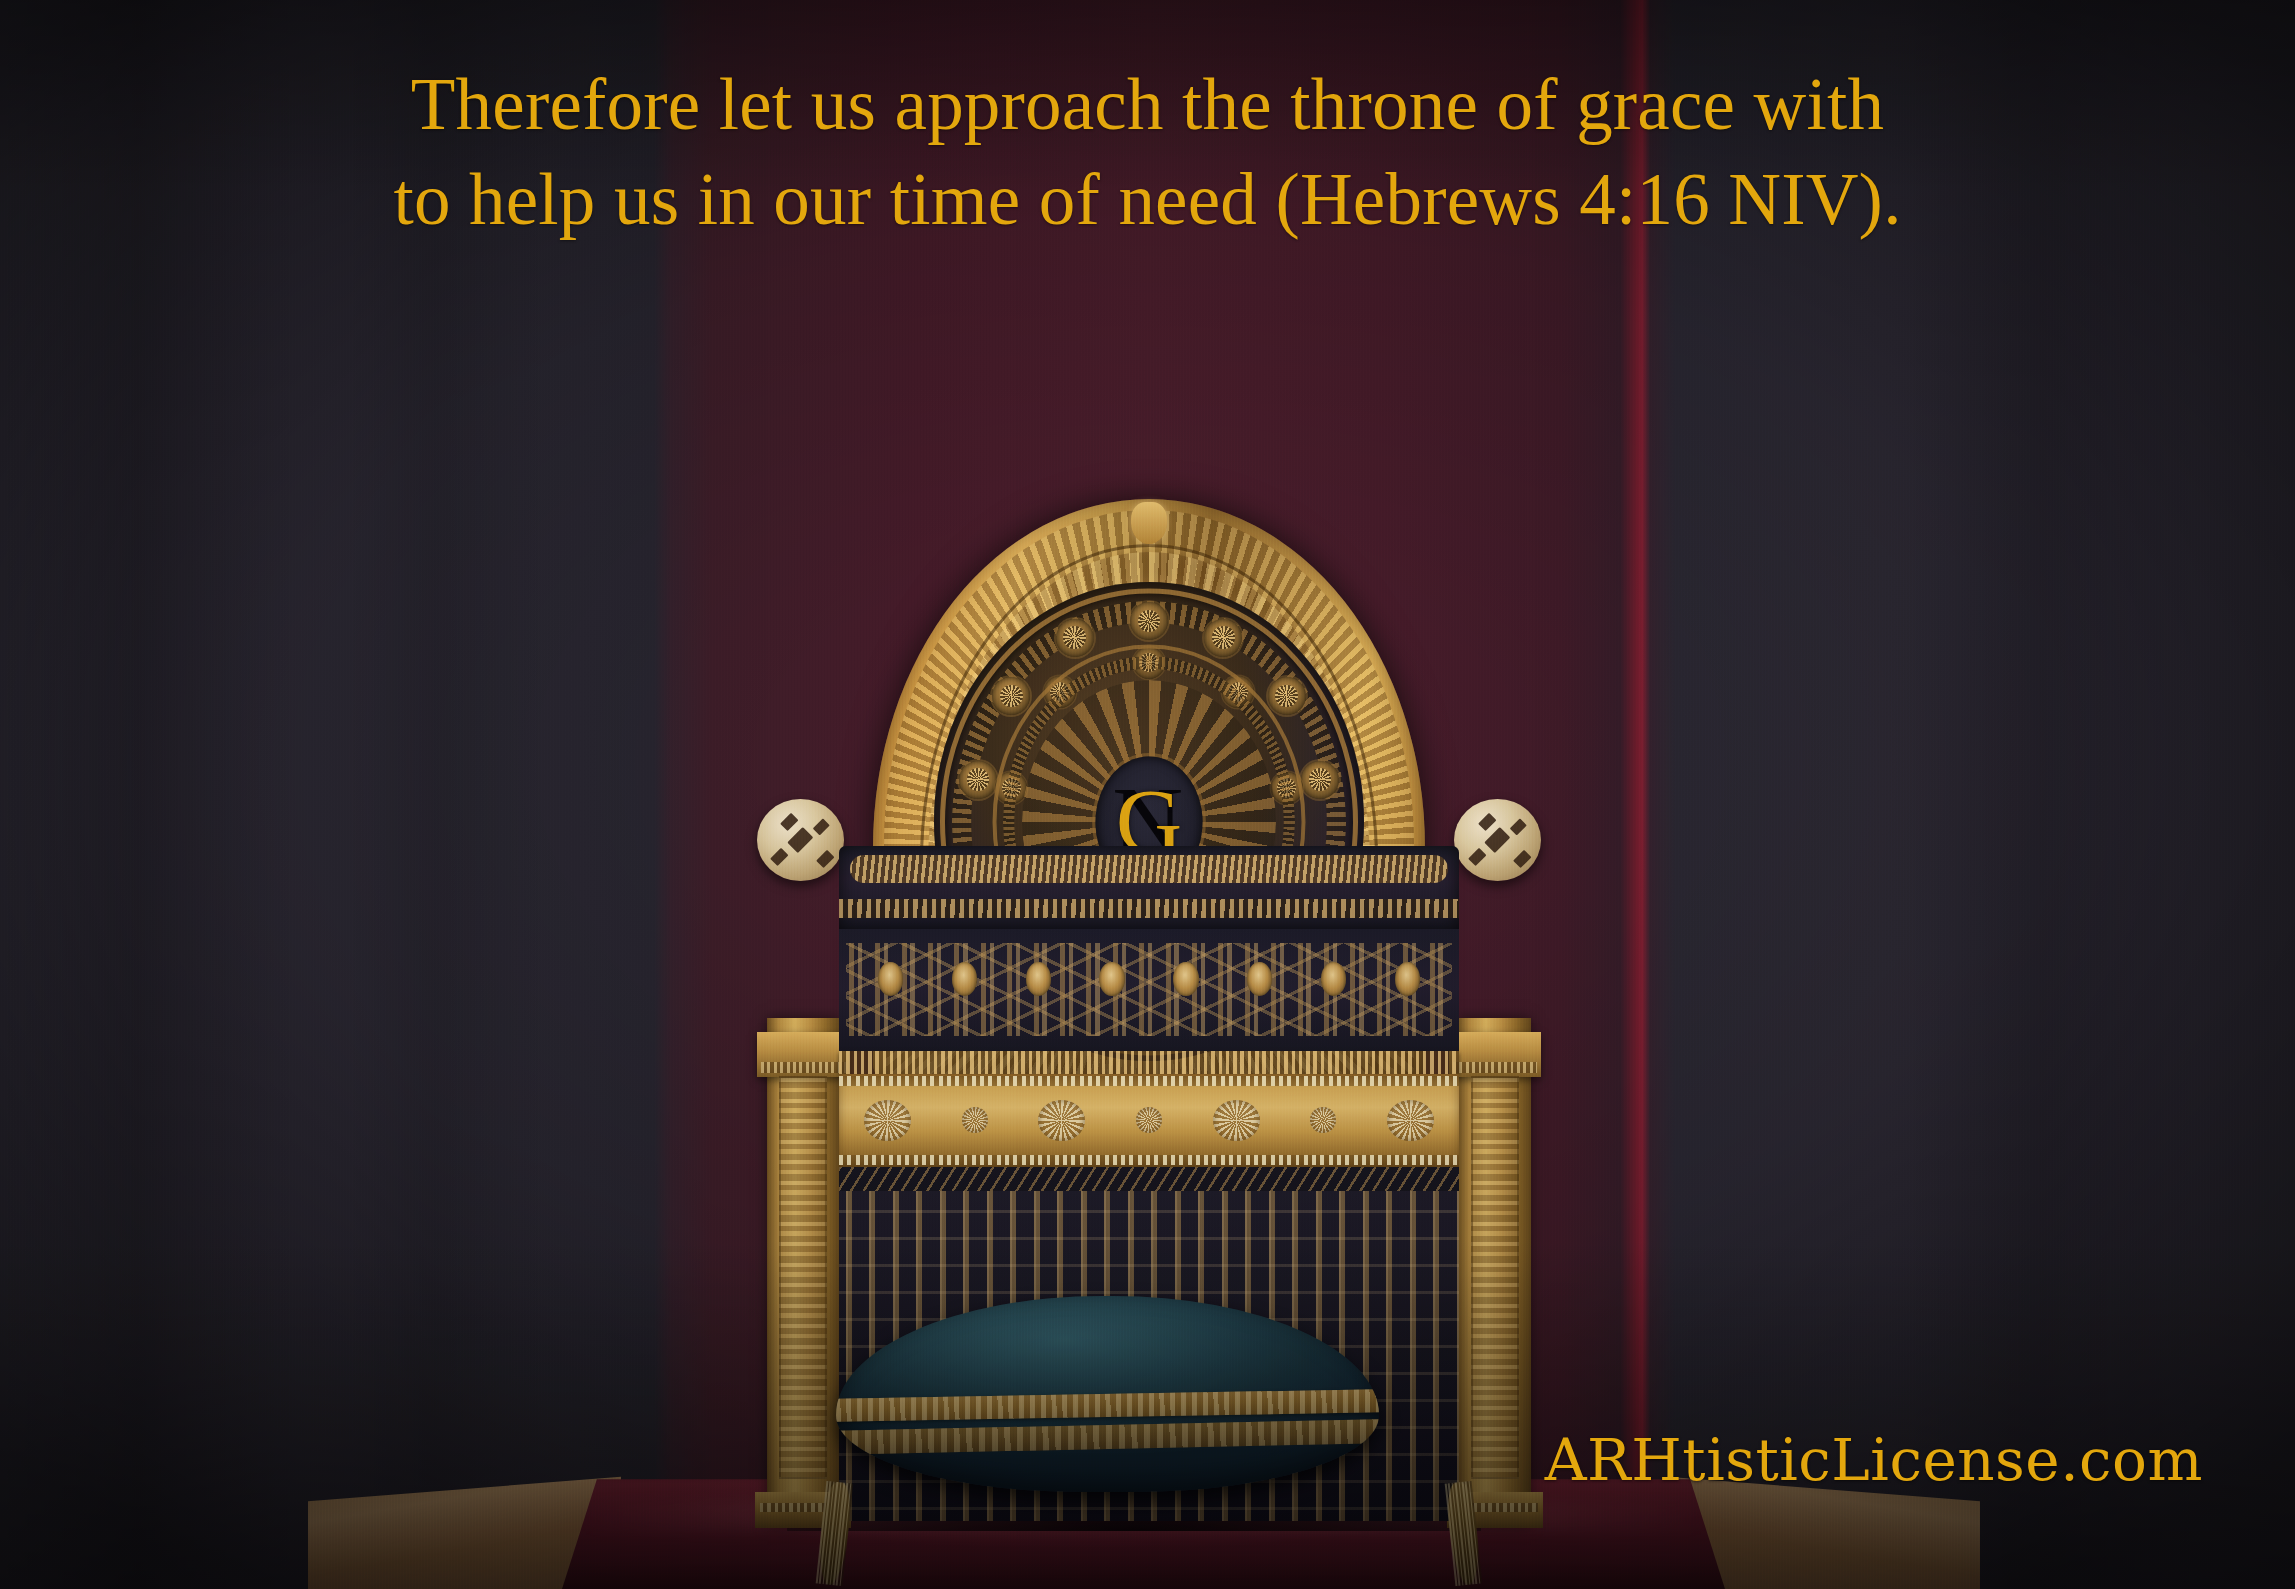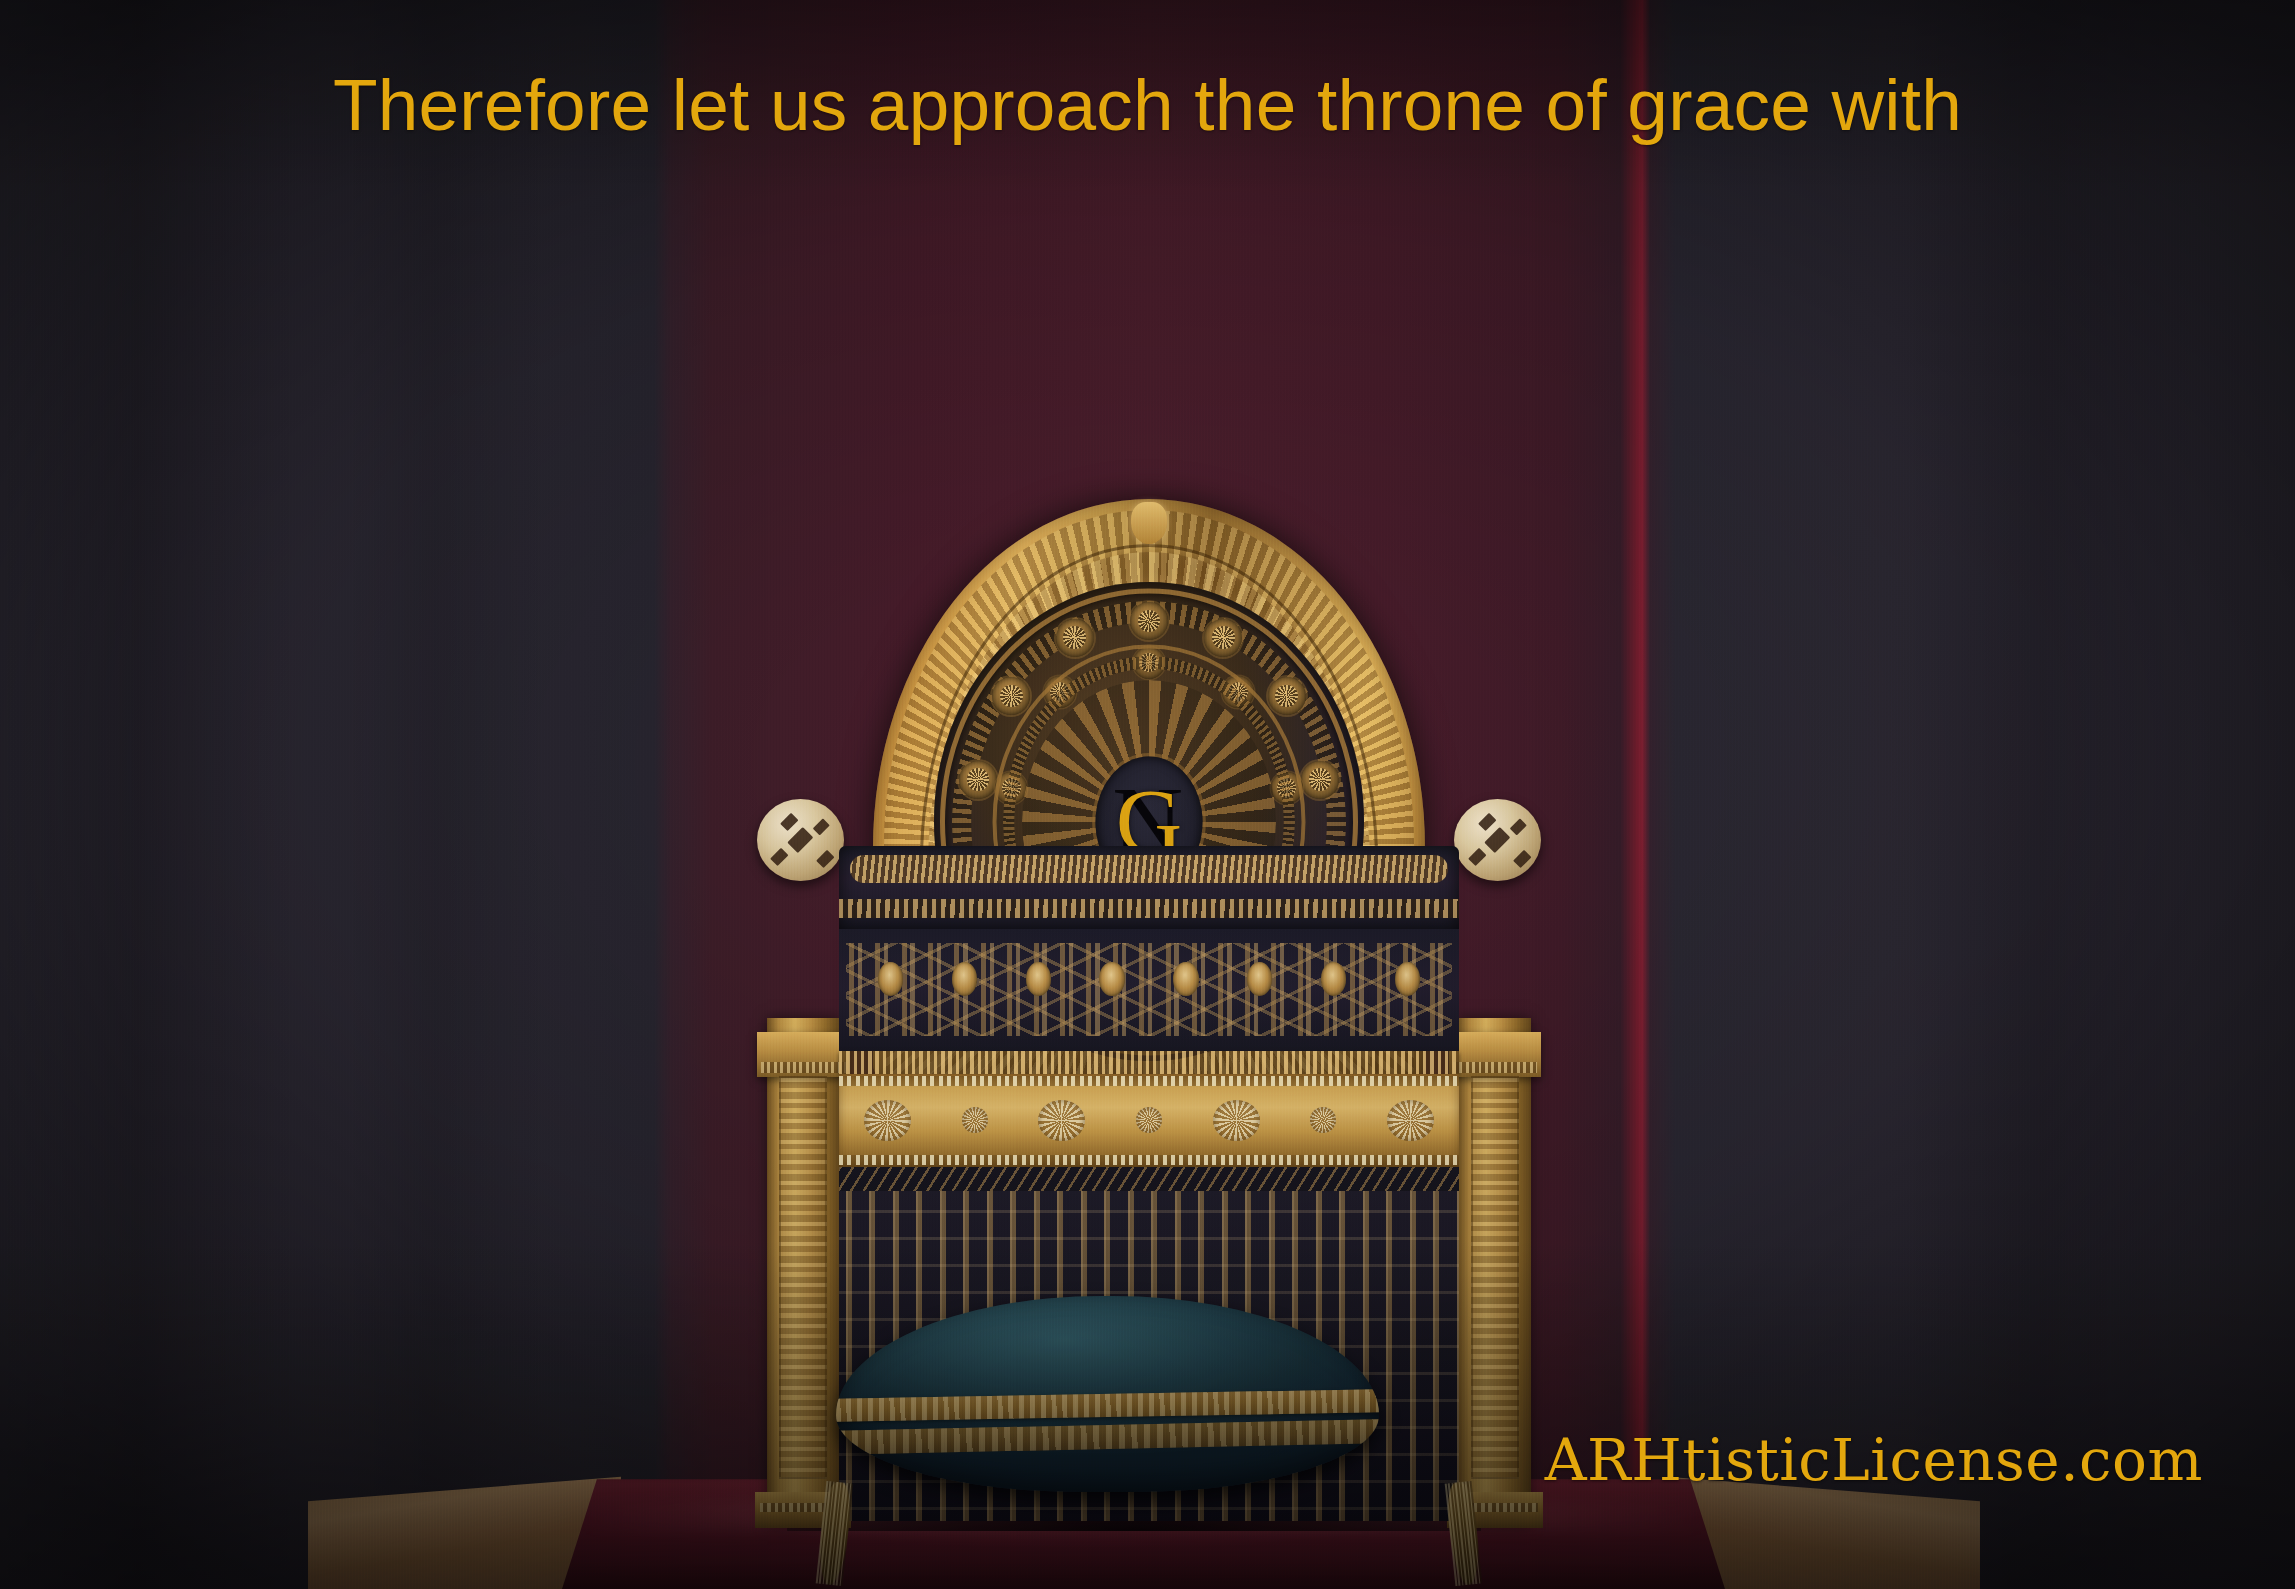--- a/index.html
+++ b/index.html
@@ -415,21 +415,21 @@
   .tassel::after{
     content:"";position:absolute;inset:0;
     background:repeating-linear-gradient(90deg, rgba(255,234,180,.6) 0 1.5px, rgba(60,42,14,.45) 1.5px 3.4px);
   }
 
   
   .verse{
     position:absolute;left:0;right:0;top:58px;
     text-align:center;
     color:#e3a70d;
-    font-family:Liberation Sans, sans-serif;
+    font-family:Liberation Serif, serif;
     font-size:73px;
     line-height:1.30;
     letter-spacing:0.2px;
     z-index:40;
     text-shadow:0 1px 2.9px rgba(0,0,0,.45);
     padding:0 32px;
   }
   .verse .vline{display:block;}
 
   .watermark{
@@ -572,18 +572,19 @@
     </div>
     <div class="tassel l"></div>
     <div class="tassel r"></div>
   </div>
 
   <div class="wall-vignette"></div>
   <div class="grain"></div>
 
   <div class="verse">
     <span class="vline">Therefore let us approach the throne of grace with</span>
+    <span class="vline">to help us in our time of need (Hebrews 4:16 NIV).</span>
   </div>
 
   <div class="watermark">ARHtisticLicense.com</div>
 
 </div>
 
 
 </body></html>

